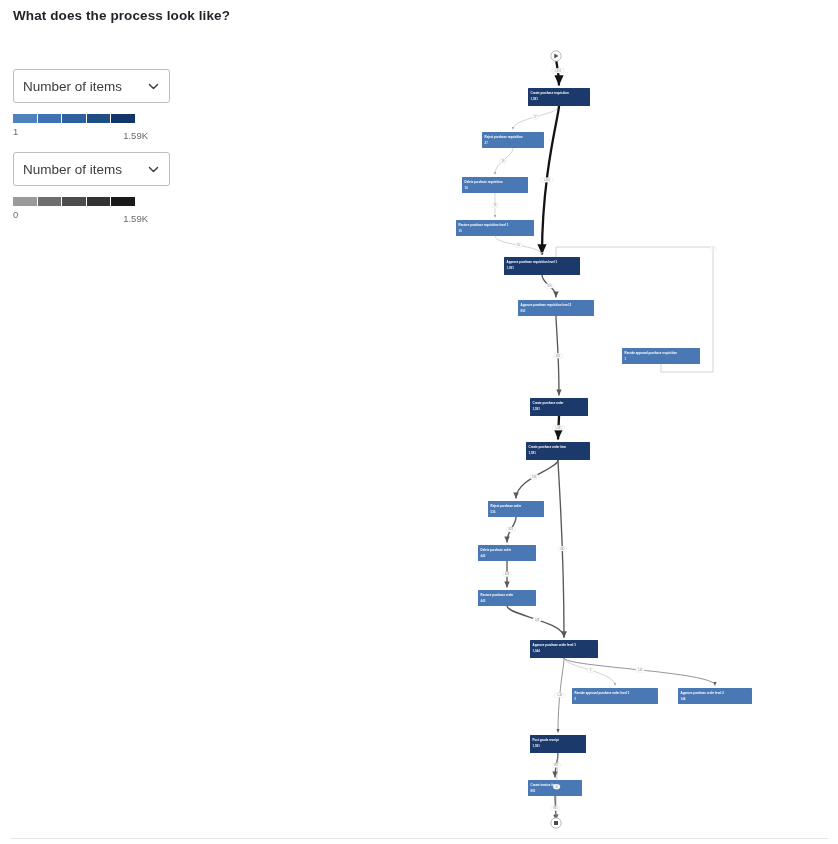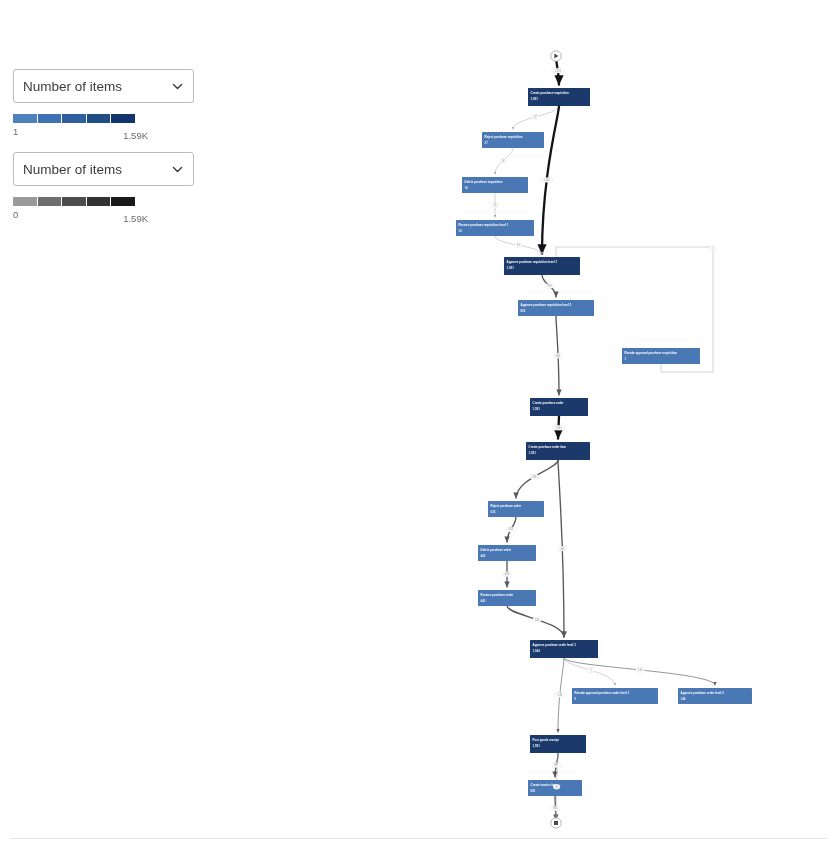--- a/index.html
+++ b/index.html
@@ -24,21 +24,21 @@
     letter-spacing: .1px;
   }
 
   
   .controls { position: absolute; left: 13px; top: 69px; width: 175px; }
 
   .legend-block { margin-bottom: 13px; }
 
   .select-box {
     position: relative;
-    width: 181px; height: 32px;
+    width: 157px; height: 32px;
     border: 1px solid #b9bcc0;
     border-radius: 3px;
     background: #ffffff;
     display: flex; align-items: center;
     padding: 16px 9px;
     cursor: pointer;
   }
   .select-label {
     font-size: 13.5px;
     color: #3c3c3c;
@@ -108,20 +108,21 @@
     text-anchor: middle;
   }
   .terminal-circle { fill: #ffffff; stroke: #9a9da0; stroke-width: .7; }
   .terminal-glyph { fill: #4a4d50; }
 </style>
 </head>
 <body>
 
 <div id="page">
 
+  <div class="page-title">What does the process look like?</div>
 
   <div class="controls">
 
     <div class="legend-block">
       <div class="select-box">
         <span class="select-label">Number of items</span>
         <span class="chev">
           <svg viewBox="0 0 16 16" width="13" height="13">
             <path d="M3 5.5 L8 10.5 L13 5.5" fill="none" stroke="#3c3c3c" stroke-width="1.7" stroke-linecap="round" stroke-linejoin="round"></path>
           </svg>

